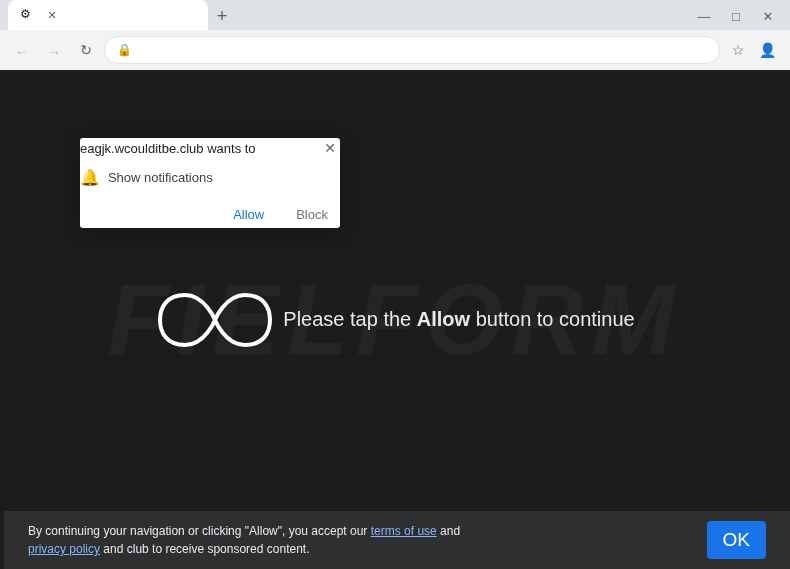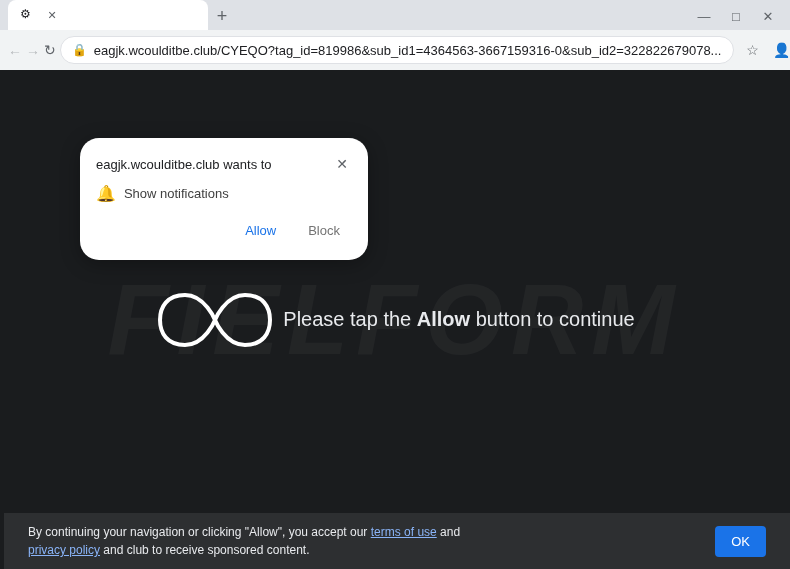--- a/index.html
+++ b/index.html
@@ -128,24 +128,23 @@
       text-align: center;
     }
     .page-text strong { font-weight: 700; }
 
     
     .notification-popup {
       position: absolute;
       top: 68px;
       left: 80px;
       background: #fff;
-      border-radius: 19px;
+      border-radius: 3px;
       box-shadow: 0 4px 20px rgba(0,0,0,0.3);
-      padding: 16px;
-      width: 288px;
+      width: 260px;
       z-index: 100;
     }
     .popup-header {
       display: flex;
       align-items: center;
       justify-content: space-between;
       margin-bottom: 10px;
     }
     .popup-title {
       font-size: 13px;
@@ -213,21 +212,21 @@
       color: #8ab4f8;
       text-decoration: underline;
       cursor: pointer;
     }
     .consent-ok-btn {
       background: #1a73e8;
       color: #fff;
       border: none;
       border-radius: 4px;
       padding: 8px 16px;
-      font-size: 13px;
+      font-size: 19px;
       font-weight: 500;
       cursor: pointer;
       white-space: nowrap;
     }
   </style>
 </head>
 <body>
 
 <div class="browser-window">
 
@@ -243,21 +242,20 @@
       <div class="title-bar-btn">✕</div>
     </div>
   </div>
 
   <div class="address-bar-row">
     <div class="nav-btn disabled">←</div>
     <div class="nav-btn disabled">→</div>
     <div class="nav-btn">↻</div>
     <div class="address-bar">
       <span class="lock-icon">🔒</span>
-      <span class="url-text">eagjk.wcoulditbe.club/CYEQO?tag_id=819986&amp;sub_id1=4364563-3667159316-0&amp;sub_id2=322822679078...</span>
     </div>
     <div class="address-bar-actions">
       <div class="addr-action-btn">☆</div>
       <div class="addr-action-btn">👤</div>
 
     </div>
   </div>
 
   <div class="content-area">
 

